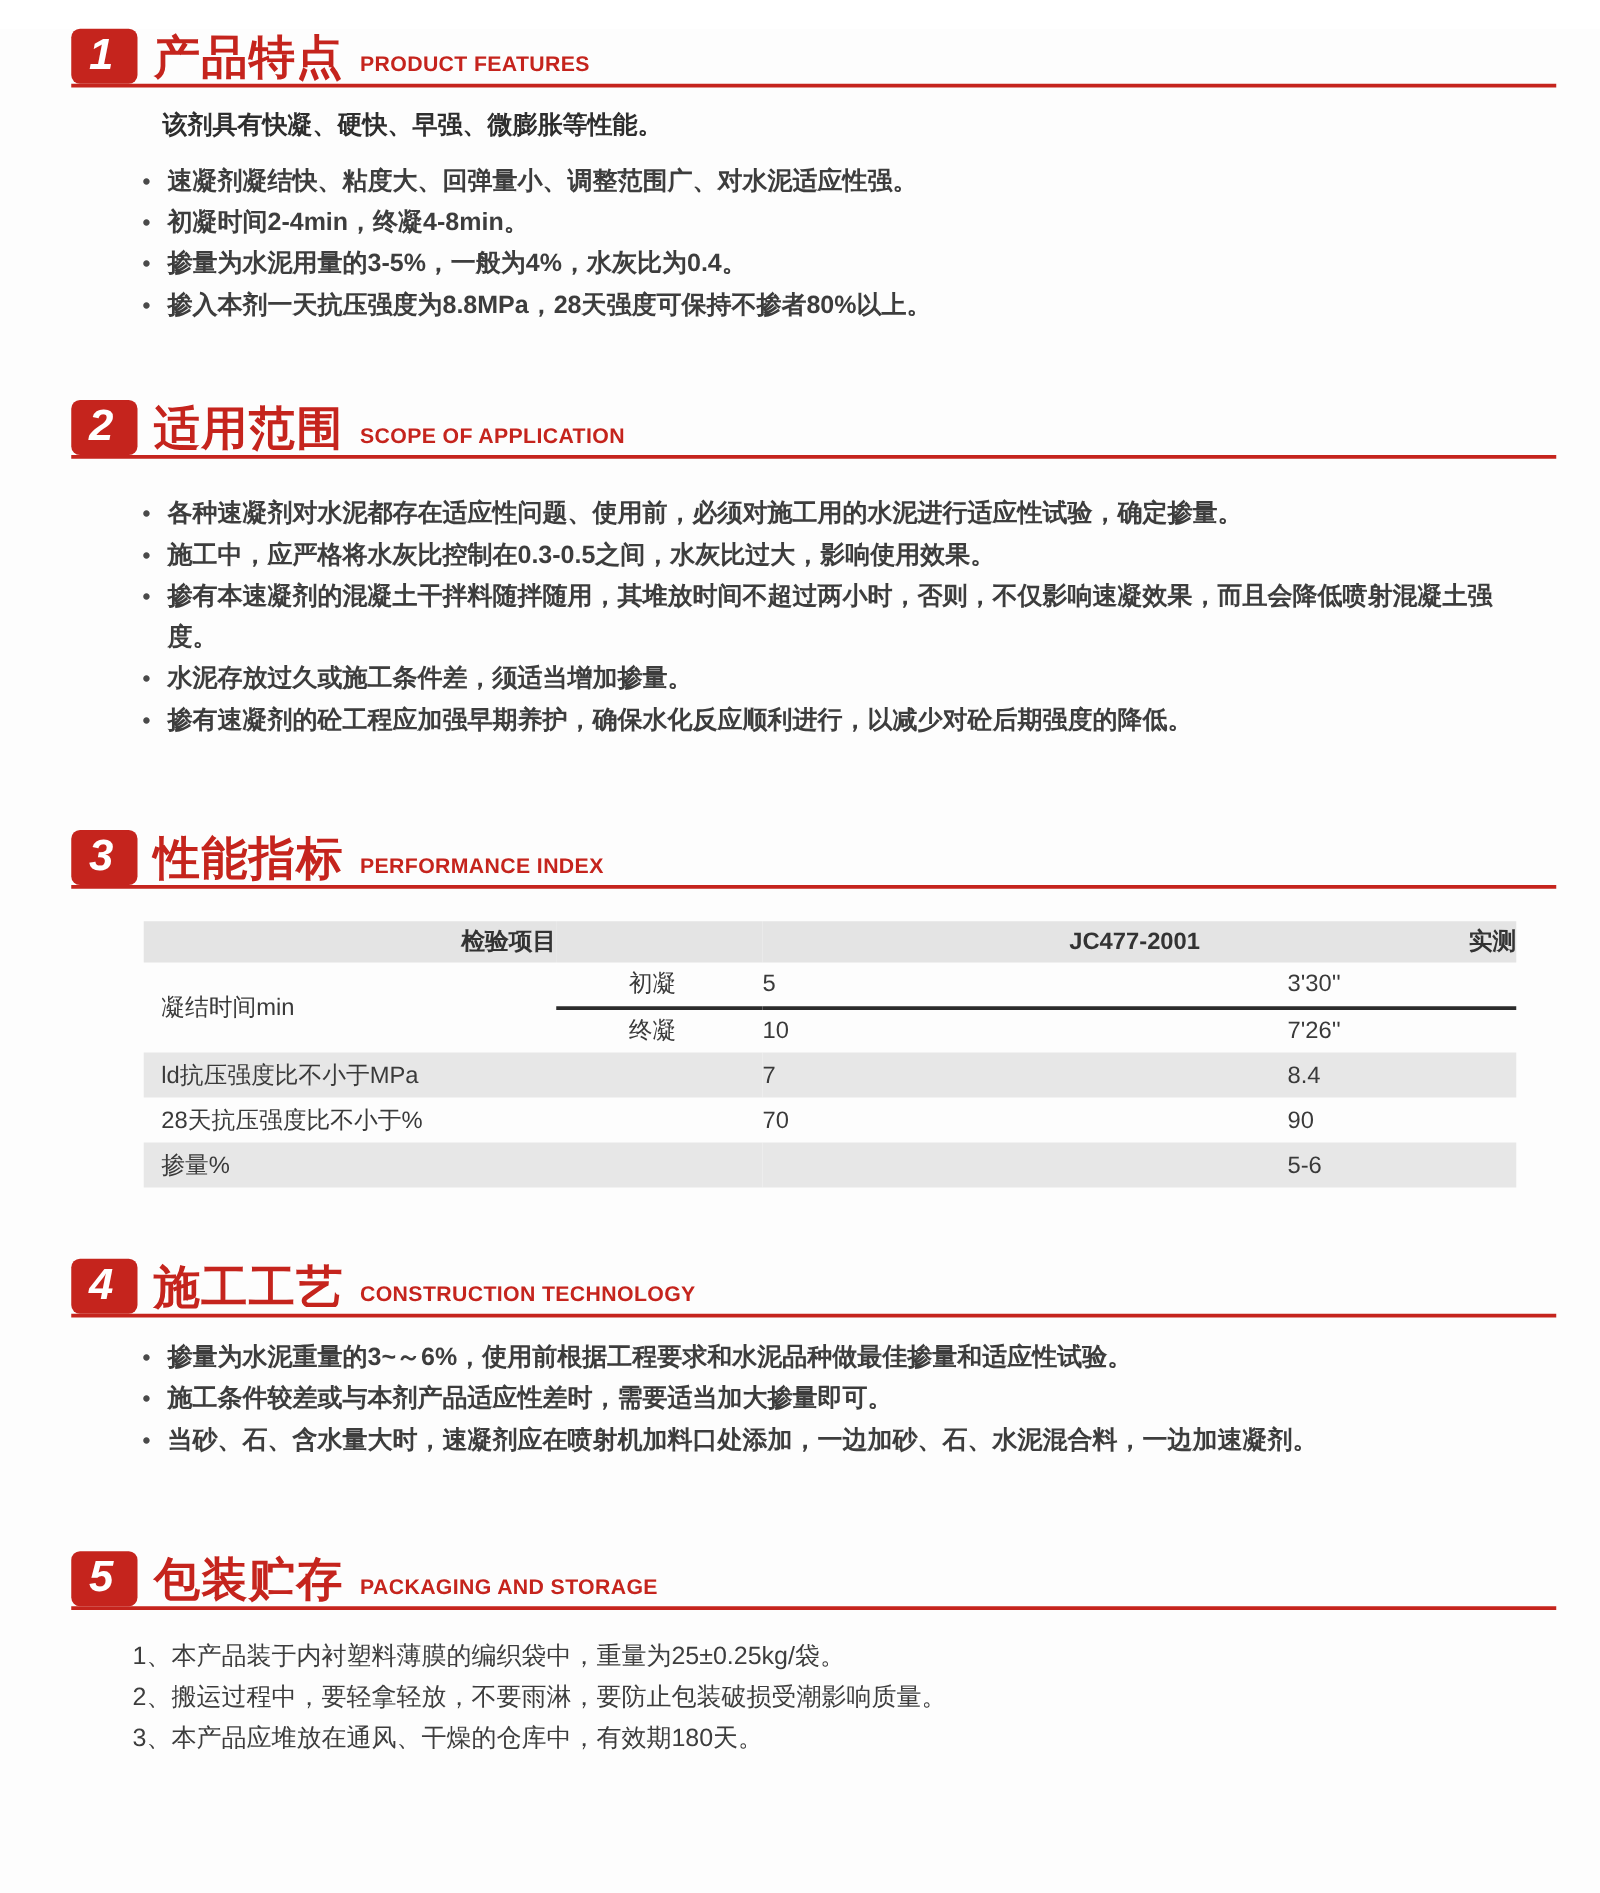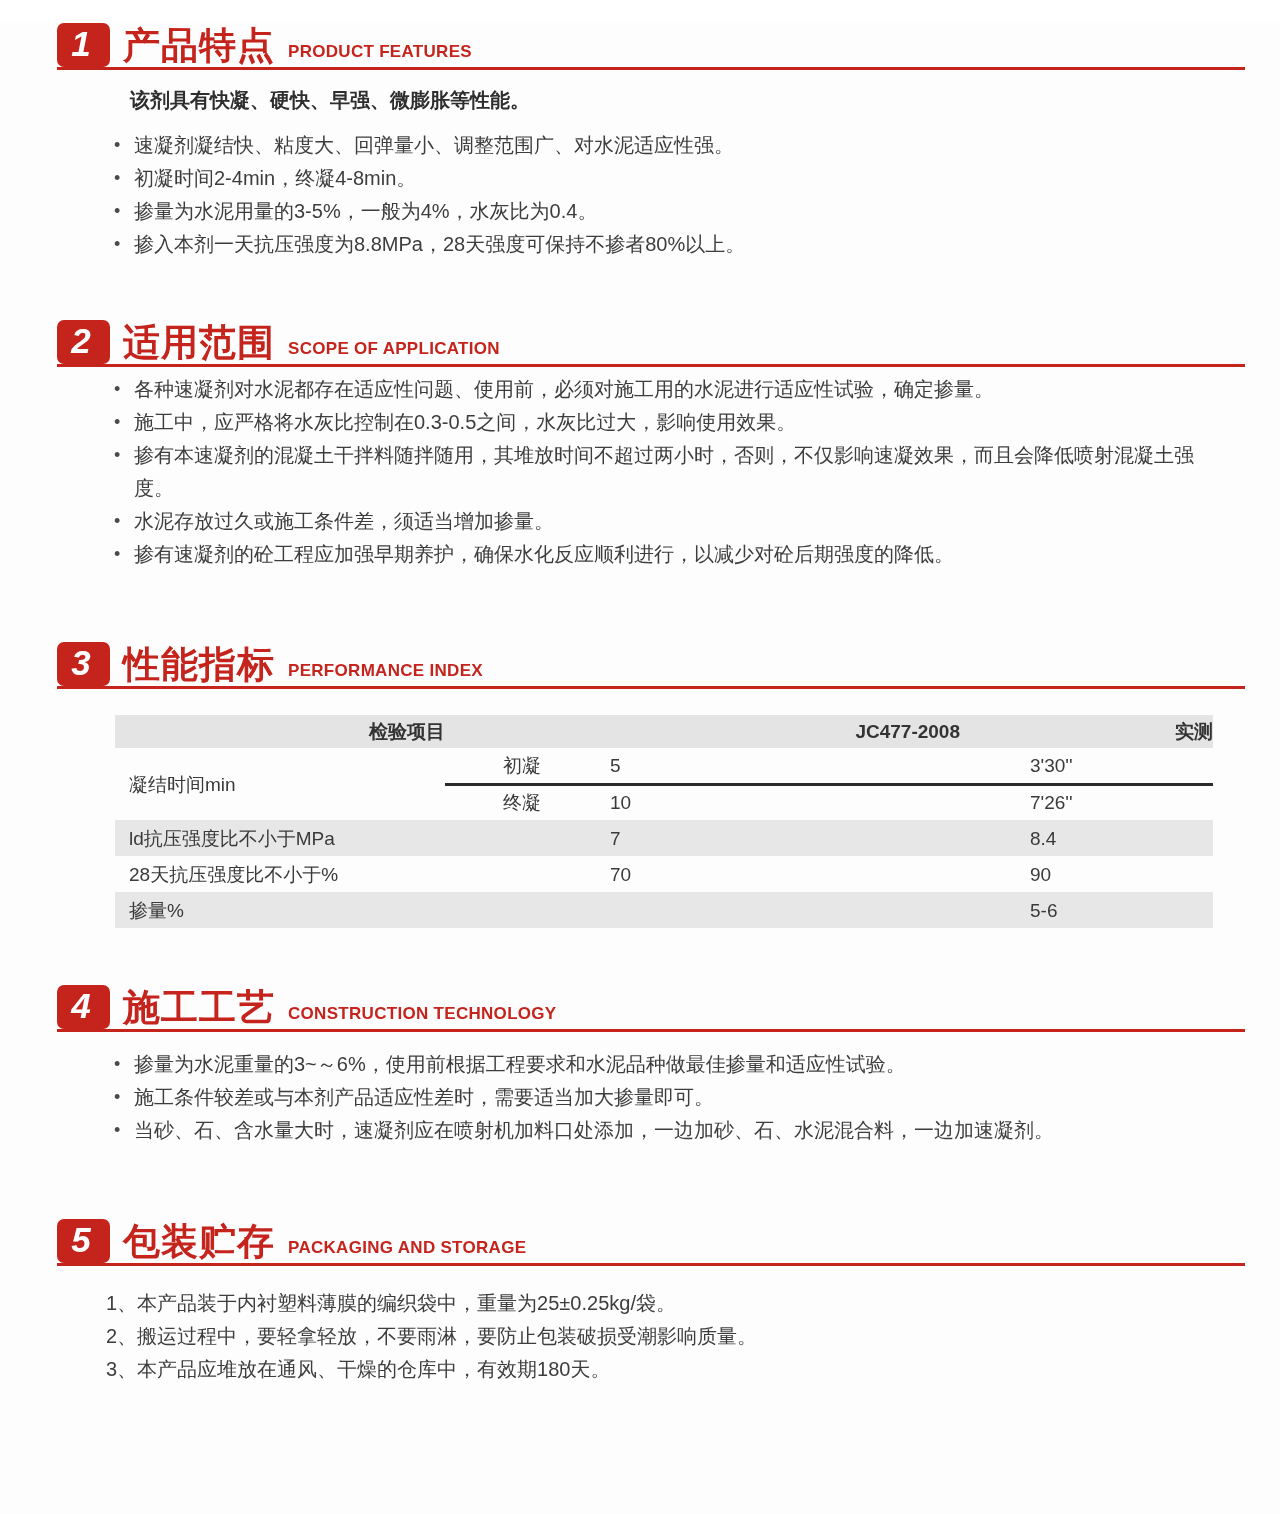--- a/index.html
+++ b/index.html
@@ -32,36 +32,36 @@
   }
   .sec-subtitle{
     font-size:17px; font-weight:bold; color:#c5241d;
     padding-bottom:5px; letter-spacing:.3px;
   }
 
   
   .content{ margin-left:112px; margin-right:45px; font-size:20px; line-height:33px; }
   .intro{ margin:14px 0 4px 18px; font-weight:bold; color:#2e2e2e; }
   ul.bullets{ list-style:none; margin-top:8px; max-width:1100px; }
-  ul.bullets li{ position:relative; padding-left:22px; }
+  ul.bullets li{ position:relative; padding-left:22px;font-weight:bold; }
   ul.bullets li::before{
     content:"•"; position:absolute; left:2px; top:0;
     color:#4a4a4a; font-size:18px;
   }
   .plainlist{ margin-top:21px; max-width:1100px; margin-left:-6px; }
   .plainlist div{ line-height:33px; }
 
   
   #sec1 .section-header{ margin-top:23px; }
   #sec2 .section-header{ margin-top:59px; }
   #sec3 .section-header{ margin-top:71px; }
   #sec4 .section-header{ margin-top:57px; }
   #sec5 .section-header{ margin-top:72px; }
   #sec1 ul.bullets{ margin-top:12px; }
-  #sec2 ul.bullets{ margin-top:6px; }
+  #sec2 ul.bullets{ margin-top:28px; }
   #sec4 ul.bullets{ margin-top:16px; }
 
   
   table.perf{
     border-collapse:collapse; table-layout:fixed;
     width:1098px; margin:26px 0 0 3px;
     font-size:19px; color:#3a3a3a;
   }
   table.perf td, table.perf th{ height:36px; font-weight:normal; text-align:left; vertical-align:middle; }
   tr.thead td{ background:#e4e4e4; height:24px; font-weight:600; color:#333;text-align:right; }
@@ -122,21 +122,21 @@
         <colgroup>
             <col style="width:330px">
             <col style="width:165px">
             <col style="width:350px">
             <col style="width:253px">
           </colgroup>
         <tbody>
             <tr class="thead">
           <td class="c-item">检验项目</td>
           <td class="c-sub"></td>
-          <td class="c-std">JC477-2008</td>
+          <td class="c-std">JC477-2001</td>
           <td class="c-meas">实测</td>
         </tr>
         <tr>
           <td class="c-item" rowspan="2">凝结时间min</td>
           <td class="c-sub">初凝</td>
           <td class="c-std">5</td>
           <td class="c-meas">3'30''</td>
         </tr>
         <tr class="divided">
           <td class="c-sub">终凝</td>

